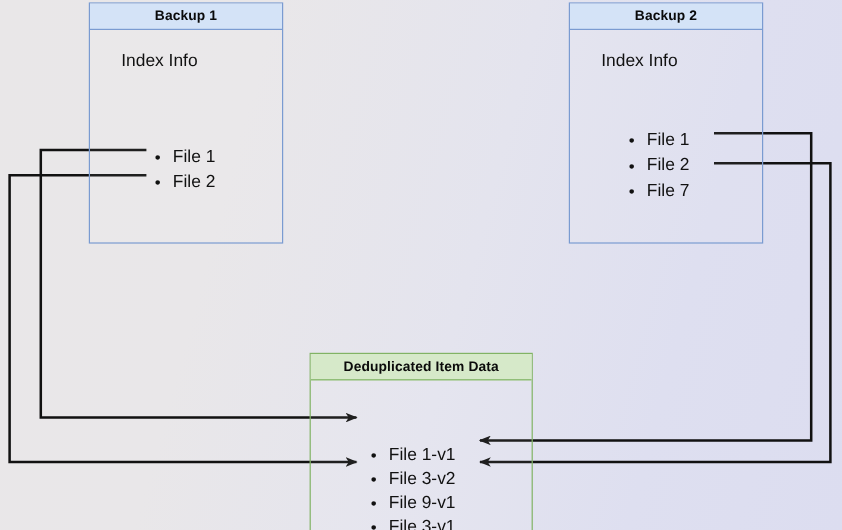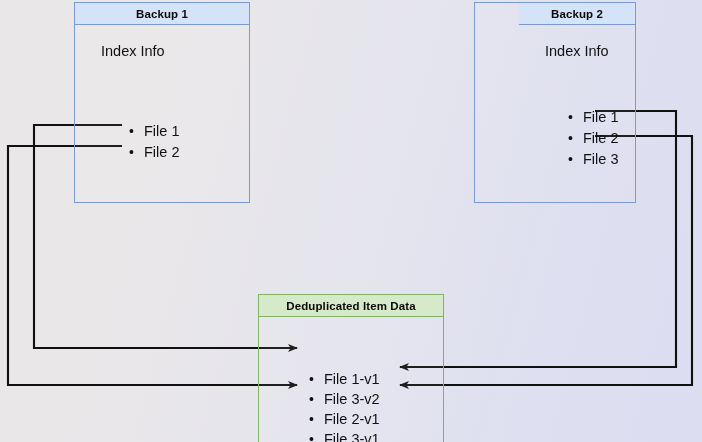--- a/index.html
+++ b/index.html
@@ -115,48 +115,48 @@
       <path d="M 122,125 L 34,125 L 34,348 L 297,348" marker-end="url(#arrowR)"></path>
 
       <path d="M 122,146 L 8,146 L 8,385 L 297,385" marker-end="url(#arrowR)"></path>
 
       <path d="M 595,111 L 676,111 L 676,367 L 400,367" marker-end="url(#arrowL)"></path>
 
       <path d="M 595,136 L 692,136 L 692,385 L 400,385" marker-end="url(#arrowL)"></path>
     </g>
   </svg>
 
-  <div class="box" style="left:74px; top:2px; width:176px; height:201px;">
+  <div class="box" style="left:74px; top:2px; width:162px; height:201px;">
     <div class="box-header">Backup 1</div>
     <div class="box-body">
       <div class="index-label">Index Info</div>
       <ul class="file-list" style="left:49px; top:92px;">
         <li>File 1</li>
         <li>File 2</li>
       </ul>
     </div>
   </div>
 
-  <div class="box" style="left:474px; top:2px; width:162px; height:201px;padding-left:44px;">
+  <div class="box" style="left:474px; top:2px; width:162px; height:201px;">
     <div class="box-header">Backup 2</div>
     <div class="box-body">
       <div class="index-label">Index Info</div>
       <ul class="file-list" style="left:44px; top:78px;">
         <li>File 1</li>
         <li>File 2</li>
-        <li>File 3</li>
+        <li>File 7</li>
       </ul>
     </div>
   </div>
 
   <div class="box green" style="left:258px; top:294px; width:186px; height:161px;">
     <div class="box-header">Deduplicated Item Data</div>
     <div class="box-body">
       <ul class="file-list dedup-list" style="left:45px; top:48px;">
         <li>File 1-v1</li>
         <li>File 3-v2</li>
-        <li>File 2-v1</li>
+        <li>File 9-v1</li>
         <li>File 3-v1</li>
       </ul>
     </div>
   </div>
 
 </div>
 
 </body></html>

